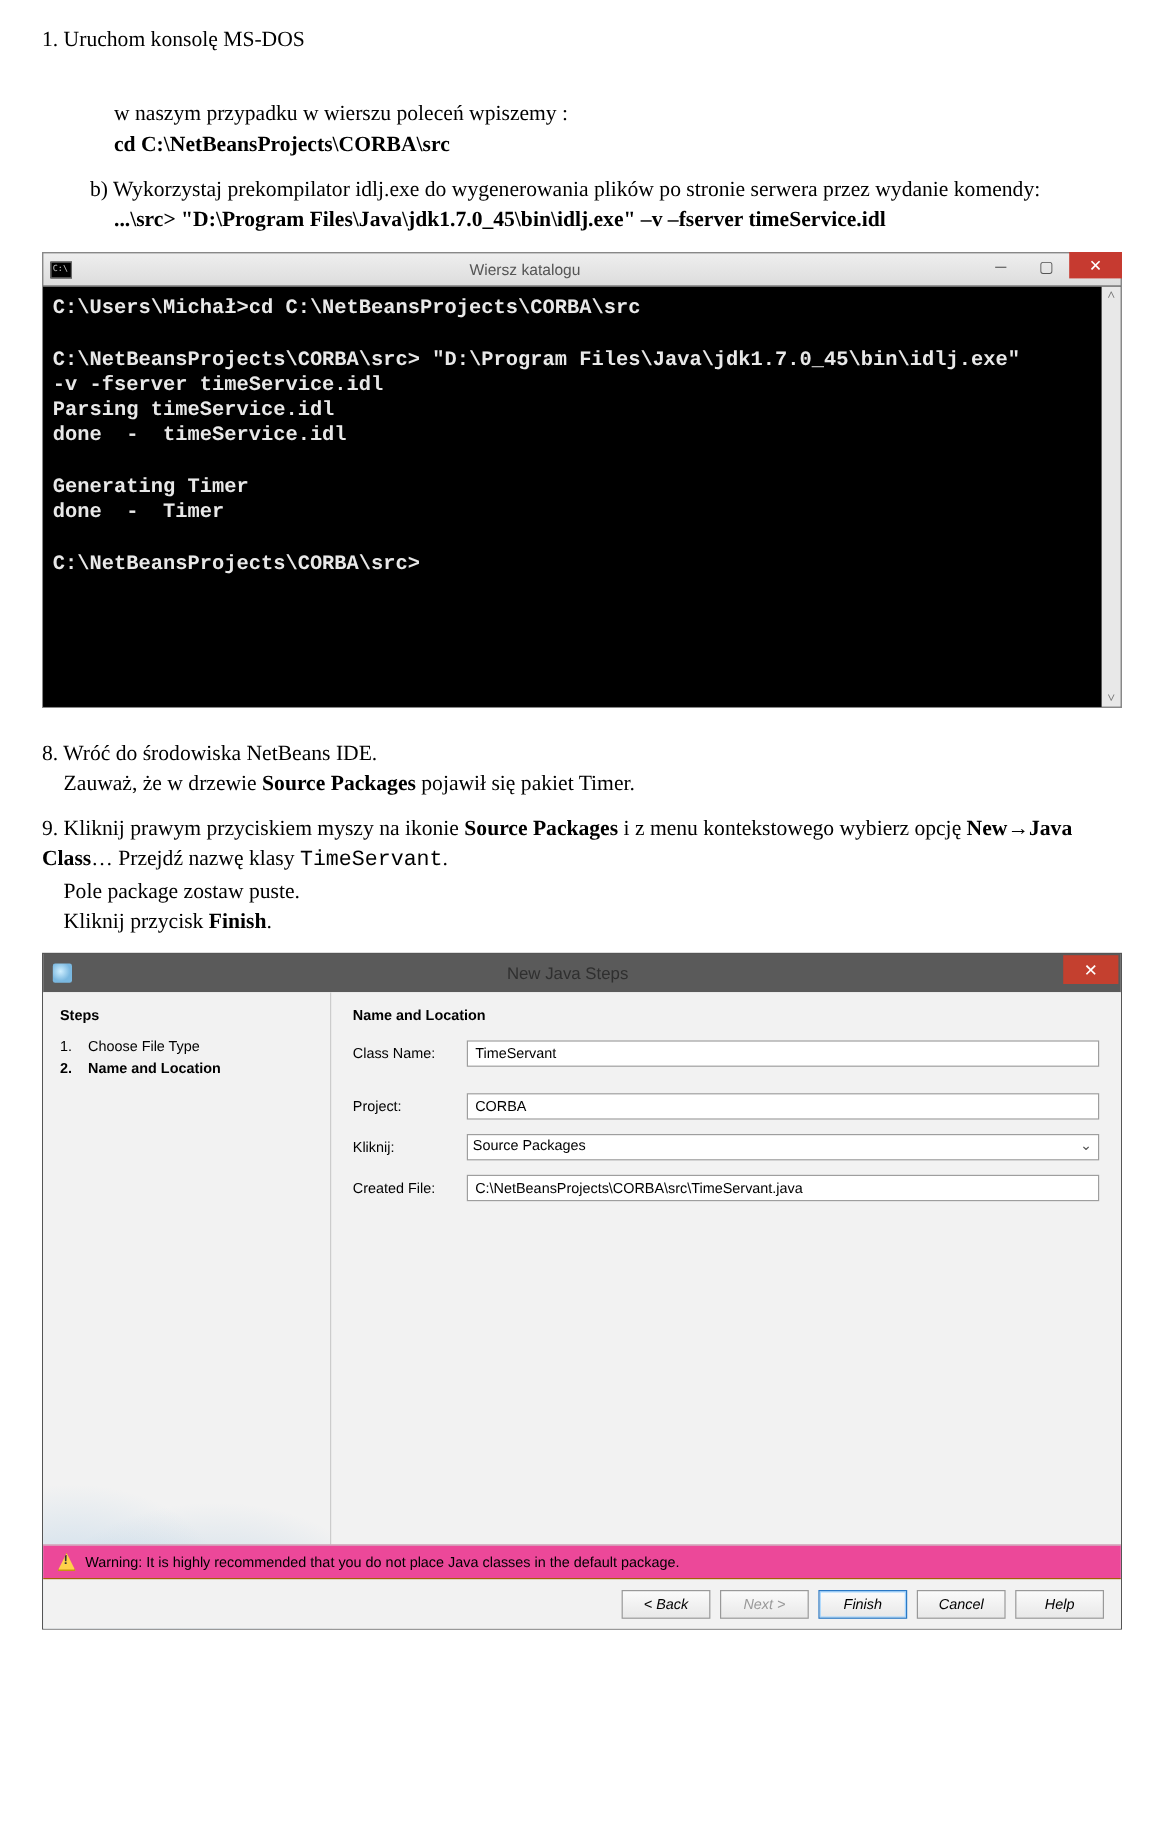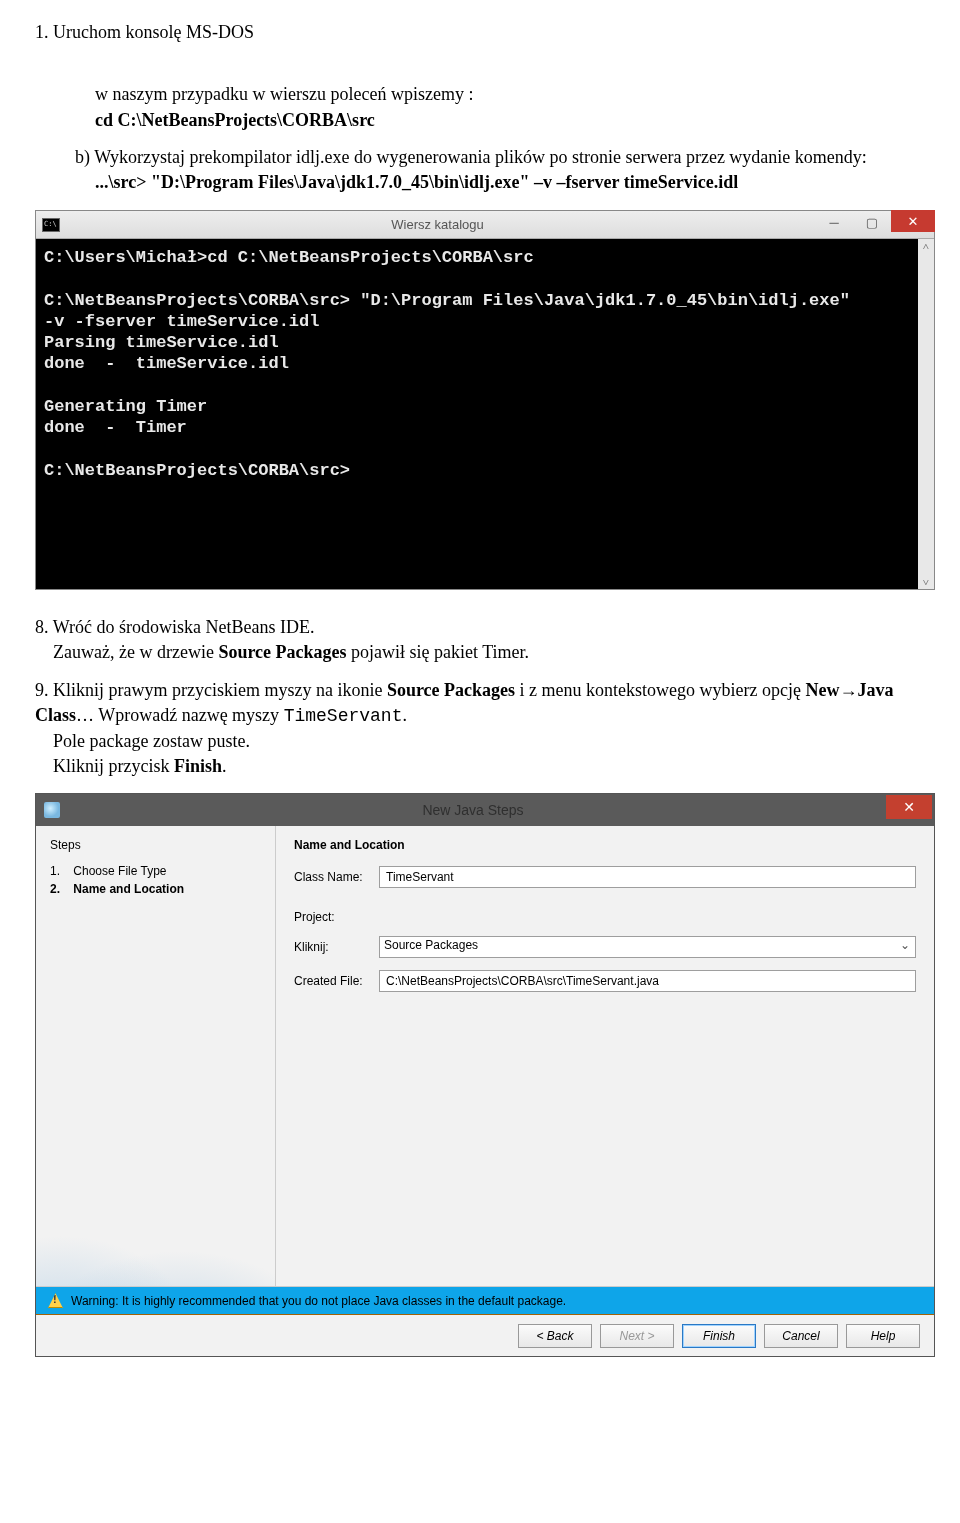--- a/index.html
+++ b/index.html
@@ -126,31 +126,31 @@
       background: #f2f2f2;
       position:relative;
     }
     .steps-panel .bg-swoosh {
       position:absolute;
       bottom:0; left:0; right:0; height:240px;
       background:
         radial-gradient(180px 120px at 10% 85%, rgba(130,180,220,.35), transparent 70%),
         radial-gradient(220px 150px at 60% 100%, rgba(120,170,210,.4), transparent 70%);
     }
-    .steps-title { font-weight:normal; margin-bottom:10px; }
+    .steps-title { font-weight:bold; margin-bottom:10px; }
     .steps-list { list-style:none; }
     .steps-list li { padding: 2px 0; }
     .steps-list .current { font-weight:bold; }
     .main-panel {
       flex:1;
       padding: 12px 18px;
       background: #f2f2f2;
     }
     .section-title { font-weight:bold; margin-bottom: 14px; }
-    .form-row { display:flex; align-items:center; margin-bottom: 12px; }
+    .form-row { display:flex; align-items:center; margin-bottom: 12px; gap:10px;}
     .form-label { width: 85px; text-shadow:none; }
     .form-input {
       flex:1; height:22px;
       border:1px solid #9e9e9e;
       background:#fff;
       padding: 2px 6px;
       font-size:12px;
       font-family:"Segoe UI", Tahoma, sans-serif;
     }
     .form-select {
@@ -163,21 +163,21 @@
       position:relative;
     }
     .form-select::after {
       content:"⌄";
       position:absolute; right:5px; top:1px; color:#555; font-size:12px;
     }
     .warning-bar {
       position:absolute;
       left:0; right:0; bottom:42px;
       height:28px;
-      background:#0ea5e9;
+      background:#ec4899;
       border-top:1px solid #ccc;
       display:flex; align-items:center;
       padding-left:12px;
       gap:8px;
     }
     .warning-icon {
       width:15px; height:15px;
       background: #ffd24a;
       border:1px solid #bb8c00;
       clip-path: polygon(50% 0, 100% 100%, 0 100%);
@@ -258,21 +258,21 @@
     </div>
   </div>
 </div>
 
 <div class="doc-text">
   <span>8. Wróć do środowiska NetBeans IDE.</span><br>
   <span style="padding-left:18px">Zauważ, że w drzewie </span><span class="bold">Source Packages</span><span> pojawił się pakiet Timer.</span>
 </div>
 
 <div class="doc-text">
-  <span>9. Kliknij prawym przyciskiem myszy na ikonie </span><span class="bold">Source Packages</span><span> i z menu kontekstowego wybierz opcję </span><span class="bold">New→Java Class</span><span>… Wprowadź nazwę myszy </span><span class="mono">TimeServant</span><span>.</span><br>
+  <span>9. Kliknij prawym przyciskiem myszy na ikonie </span><span class="bold">Source Packages</span><span> i z menu kontekstowego wybierz opcję </span><span class="bold">New→Java Class</span><span>… Przejdź nazwę klasy </span><span class="mono">TimeServant</span><span>.</span><br>
   <span style="padding-left:18px">Pole package zostaw puste.</span><br>
   <span style="padding-left:18px">Kliknij przycisk </span><span class="bold">Finish</span><span>.</span>
 </div>
 
 <div class="dialog-window">
   <div class="dialog-titlebar">
     <div class="dialog-titlebar-icon"></div>
     <div class="dialog-titlebar-title">New Java Steps</div>
     <div class="dialog-close">✕</div>
   </div>
@@ -296,20 +296,21 @@
 
       <div class="form-row">
         <div class="form-label">Class Name:</div>
         <input class="form-input" value="TimeServant" style="">
       </div>
 
       <div style="height:10px"></div>
 
       <div class="form-row">
         <div class="form-label">Project:</div>
+        <input class="form-input" readonly="" value="CORBA" style="">
       </div>
 
       <div class="form-row">
         <div class="form-label">Kliknij:</div>
         <div class="form-select"><span>Source Packages</span></div>
       </div>
 
 
       <div class="form-row">
         <div class="form-label">Created File:</div>

